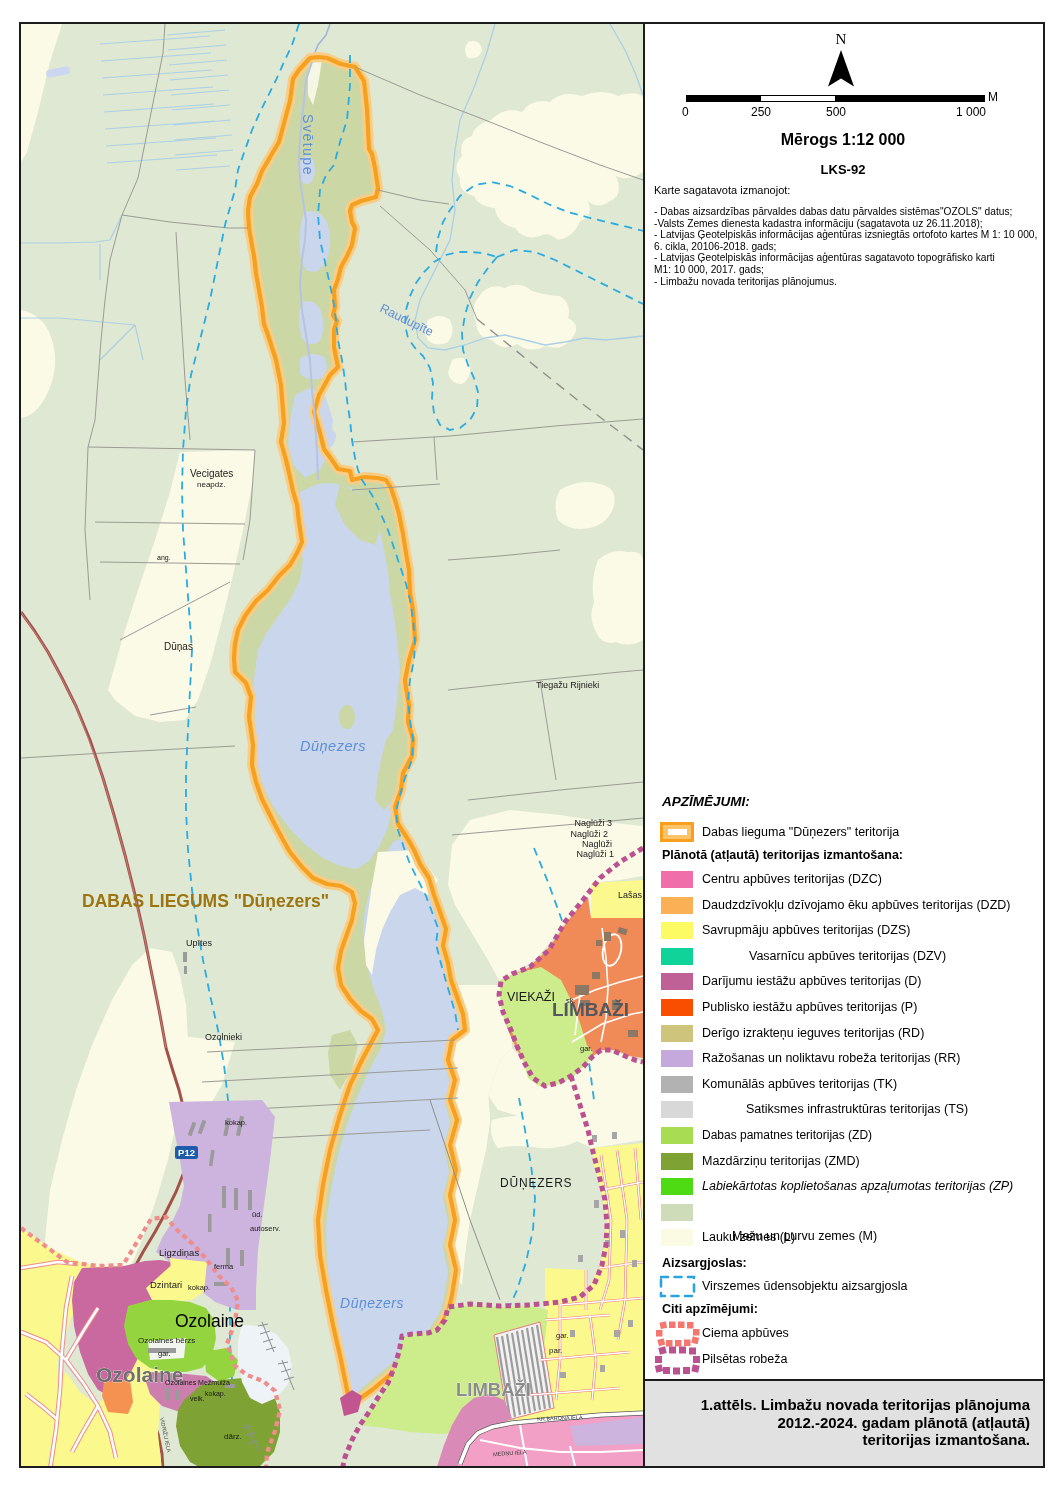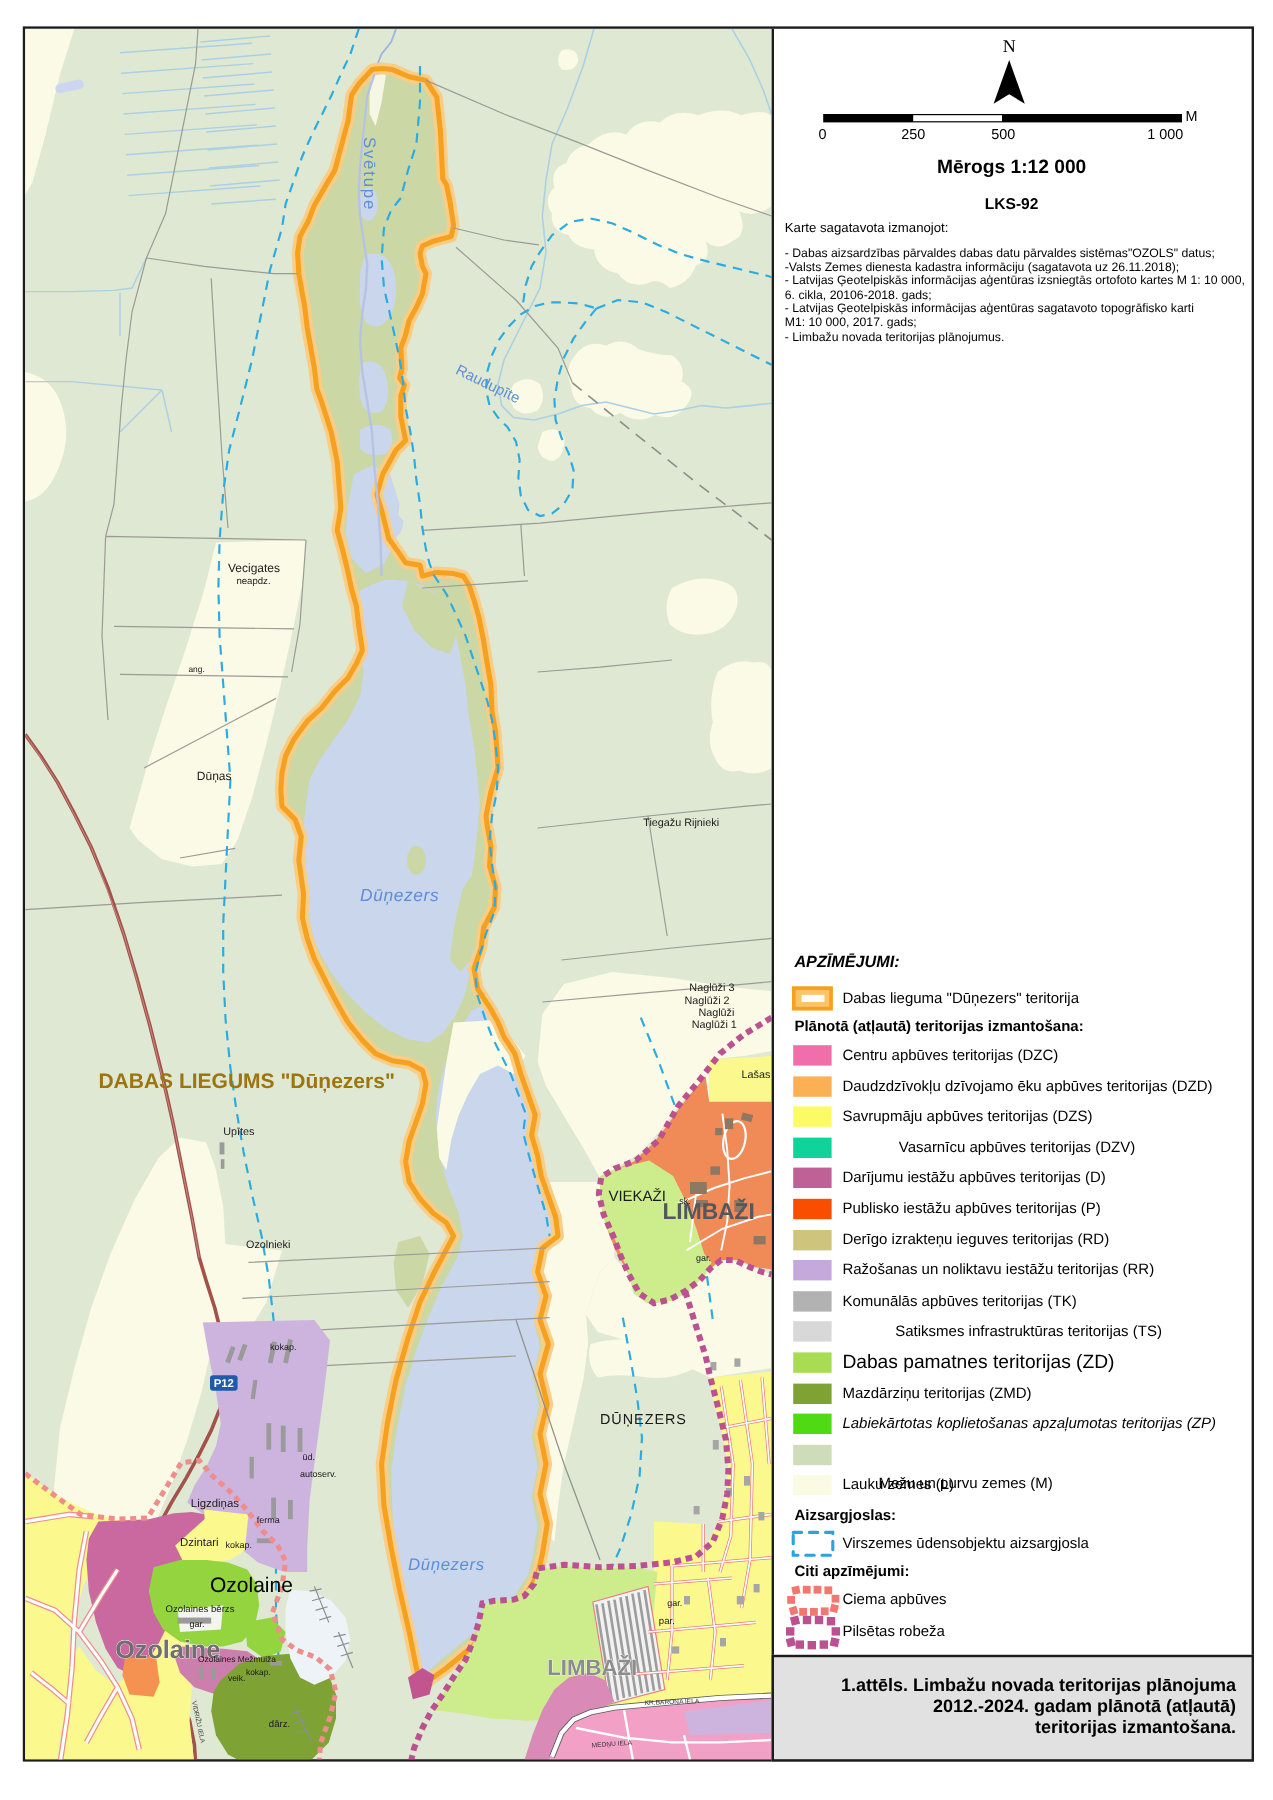--- a/index.html
+++ b/index.html
@@ -449,33 +449,33 @@
 <div class="abs" style="left:661px;top:999.0px;width:32px;height:17px;background:#f94d00;"></div>
 
 <div class="abs" style="left:702px;top:999.0px;height:17px;line-height:17px;font-size:12.5px;text-align:center;">Publisko iestāžu apbūves teritorijas (P)</div>
 
 <div class="abs" style="left:661px;top:1024.6px;width:32px;height:17px;background:#cfc47b;"></div>
 
 <div class="abs" style="left:702px;top:1024.6px;height:17px;line-height:17px;font-size:12.5px;">Derīgo izrakteņu ieguves teritorijas (RD)</div>
 
 <div class="abs" style="left:661px;top:1050.2px;width:32px;height:17px;background:#c5a9dc;"></div>
 
-<div class="abs" style="left:702px;top:1050.2px;height:17px;line-height:17px;font-size:12.5px;">Ražošanas un noliktavu iestāžu teritorijas (RR)</div>
+<div class="abs" style="left:702px;top:1050.2px;height:17px;line-height:17px;font-size:12.5px;">Ražošanas un noliktavu robeža teritorijas (RR)</div>
 
 <div class="abs" style="left:661px;top:1075.8px;width:32px;height:17px;background:#b2b2b2;"></div>
 
 <div class="abs" style="left:702px;top:1075.8px;height:17px;line-height:17px;font-size:12.5px;">Komunālās apbūves teritorijas (TK)</div>
 
 <div class="abs" style="left:661px;top:1101.4px;width:32px;height:17px;background:#d8d8d8;"></div>
 
 <div class="abs" style="left:702px;top:1101.4px;height:17px;line-height:17px;font-size:12.5px;margin-left:44px;">Satiksmes infrastruktūras teritorijas (TS)</div>
 
 <div class="abs" style="left:661px;top:1127.0px;width:32px;height:17px;background:#a8dc53;"></div>
 
-<div class="abs" style="left:702px;top:1127.0px;height:17px;line-height:17px;font-size:16px;">Dabas pamatnes teritorijas (ZD)</div>
+<div class="abs" style="left:702px;top:1127.0px;height:17px;line-height:17px;font-size:12px;">Dabas pamatnes teritorijas (ZD)</div>
 
 <div class="abs" style="left:661px;top:1152.6px;width:32px;height:17px;background:#7fa234;"></div>
 
 <div class="abs" style="left:702px;top:1152.6px;height:17px;line-height:17px;font-size:12.5px;">Mazdārziņu teritorijas (ZMD)</div>
 
 <div class="abs" style="left:661px;top:1178.2px;width:32px;height:17px;background:#4fdb14;"></div>
 
 <div class="abs" style="left:702px;top:1178.2px;height:17px;line-height:17px;font-size:12.5px;font-style:italic;">Labiekārtotas koplietošanas apzaļumotas teritorijas (ZP)</div>
 
 <div class="abs" style="left:661px;top:1203.8px;width:32px;height:17px;background:#cfdcba;"></div>

